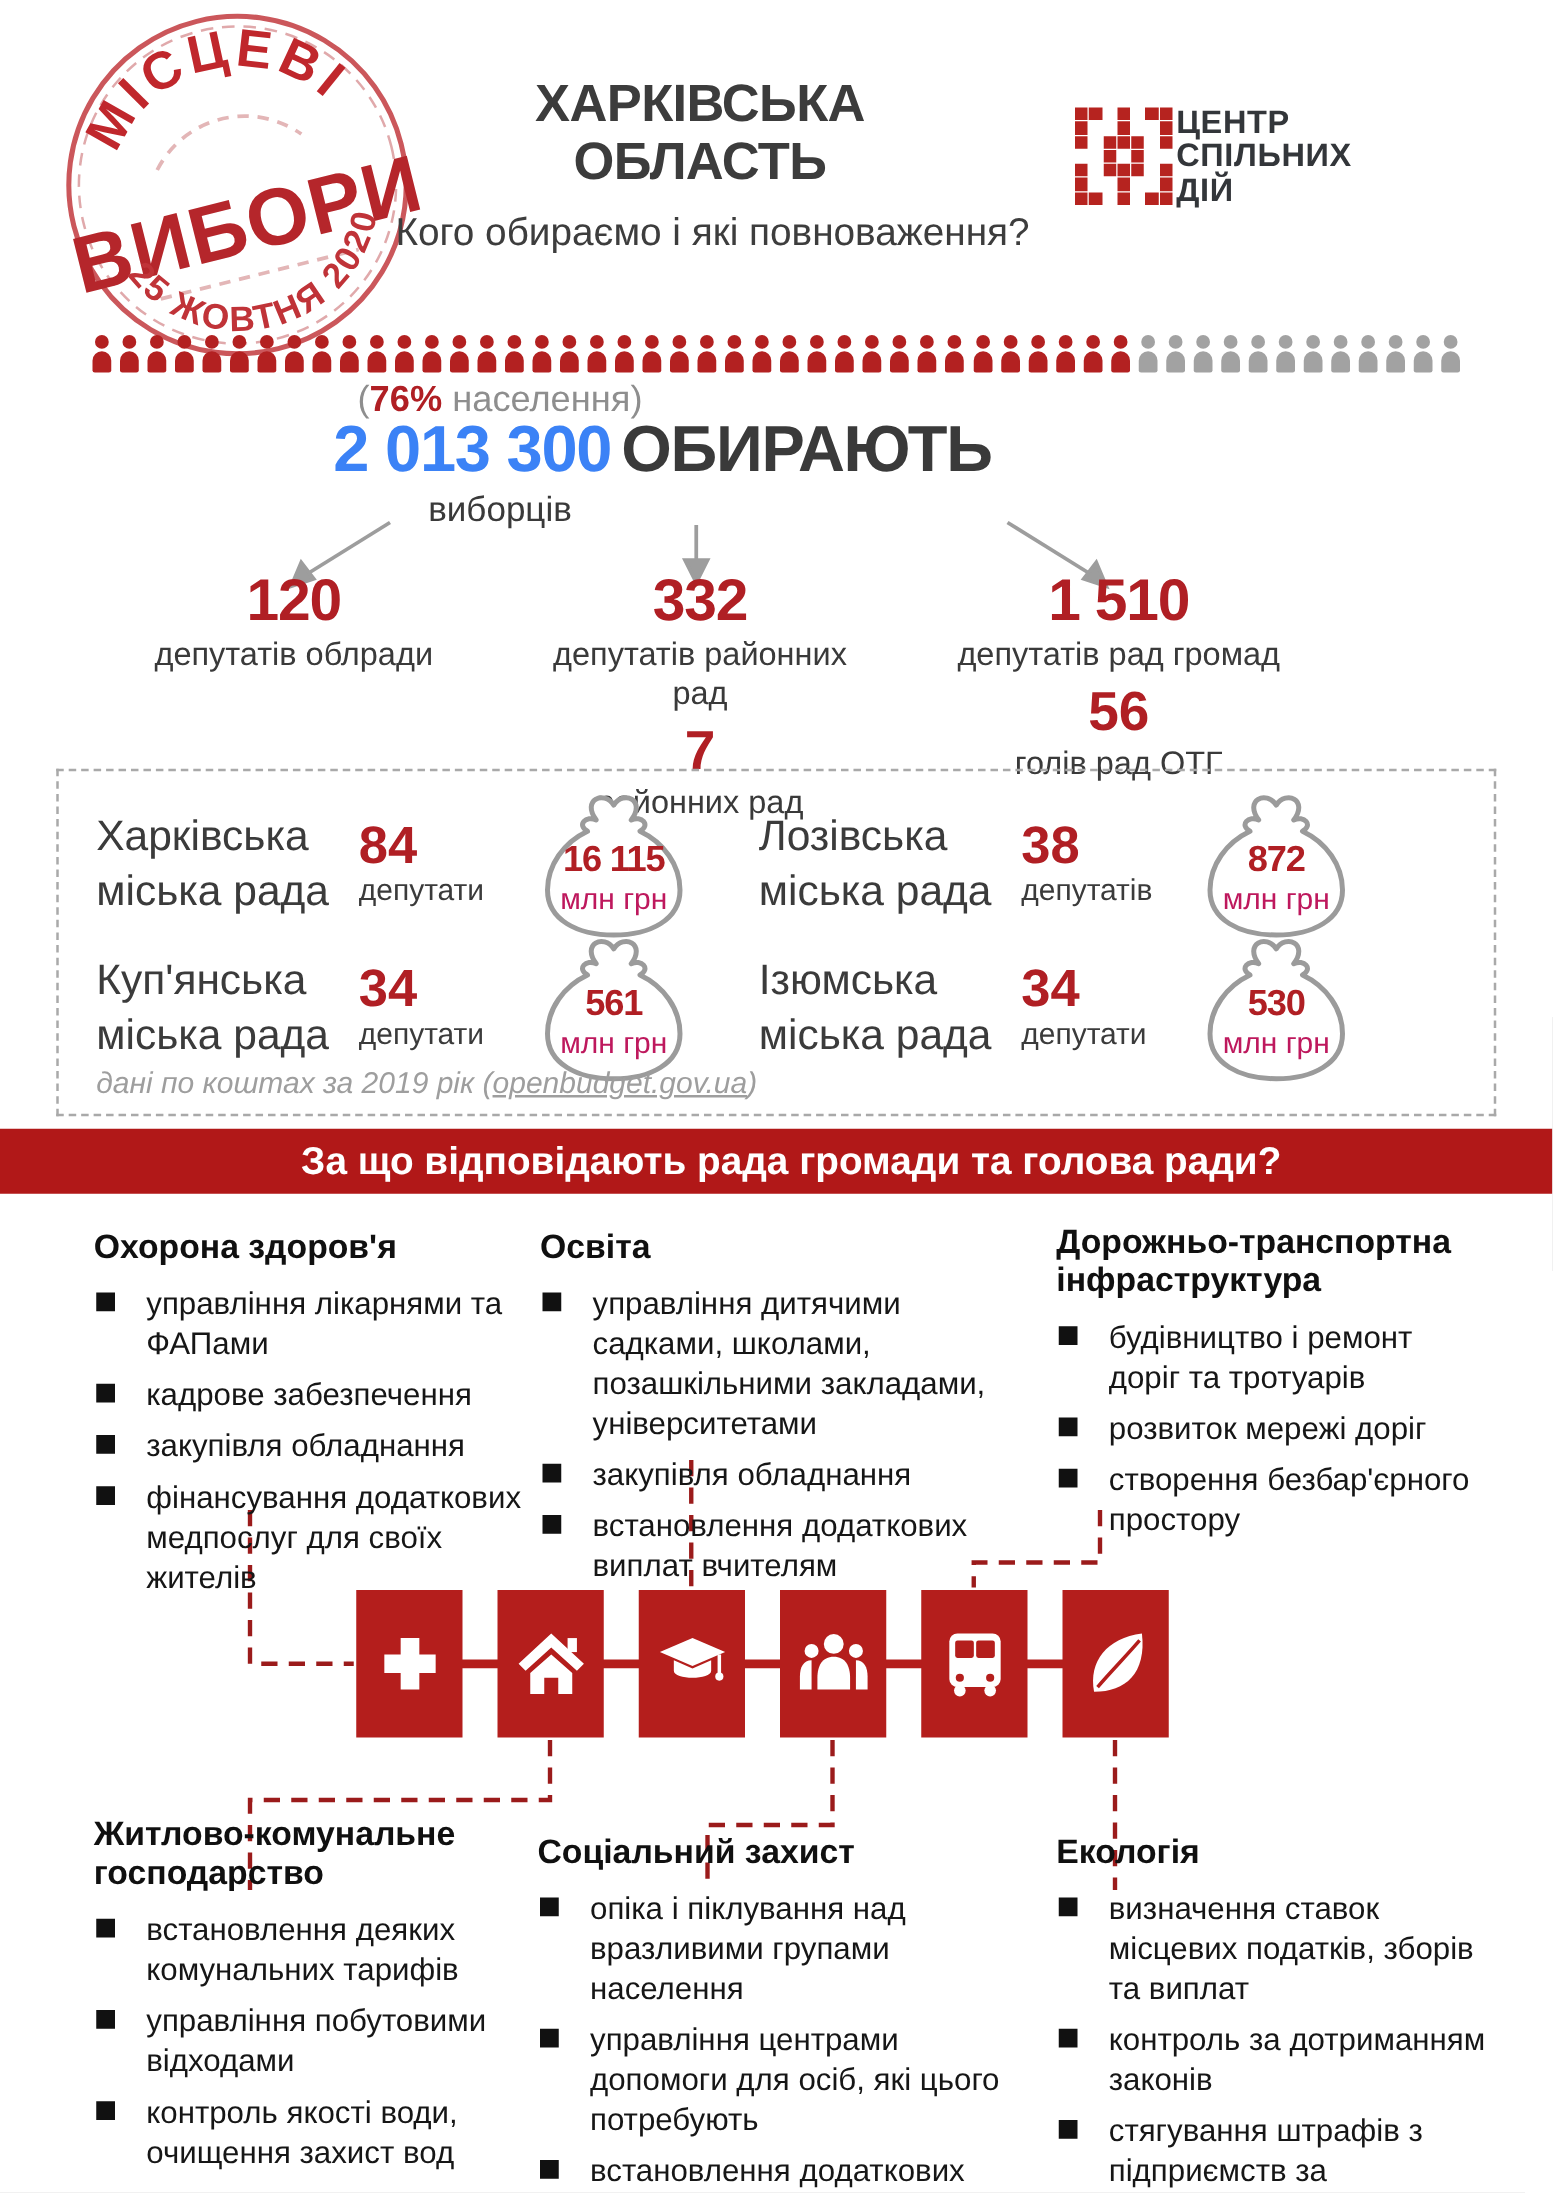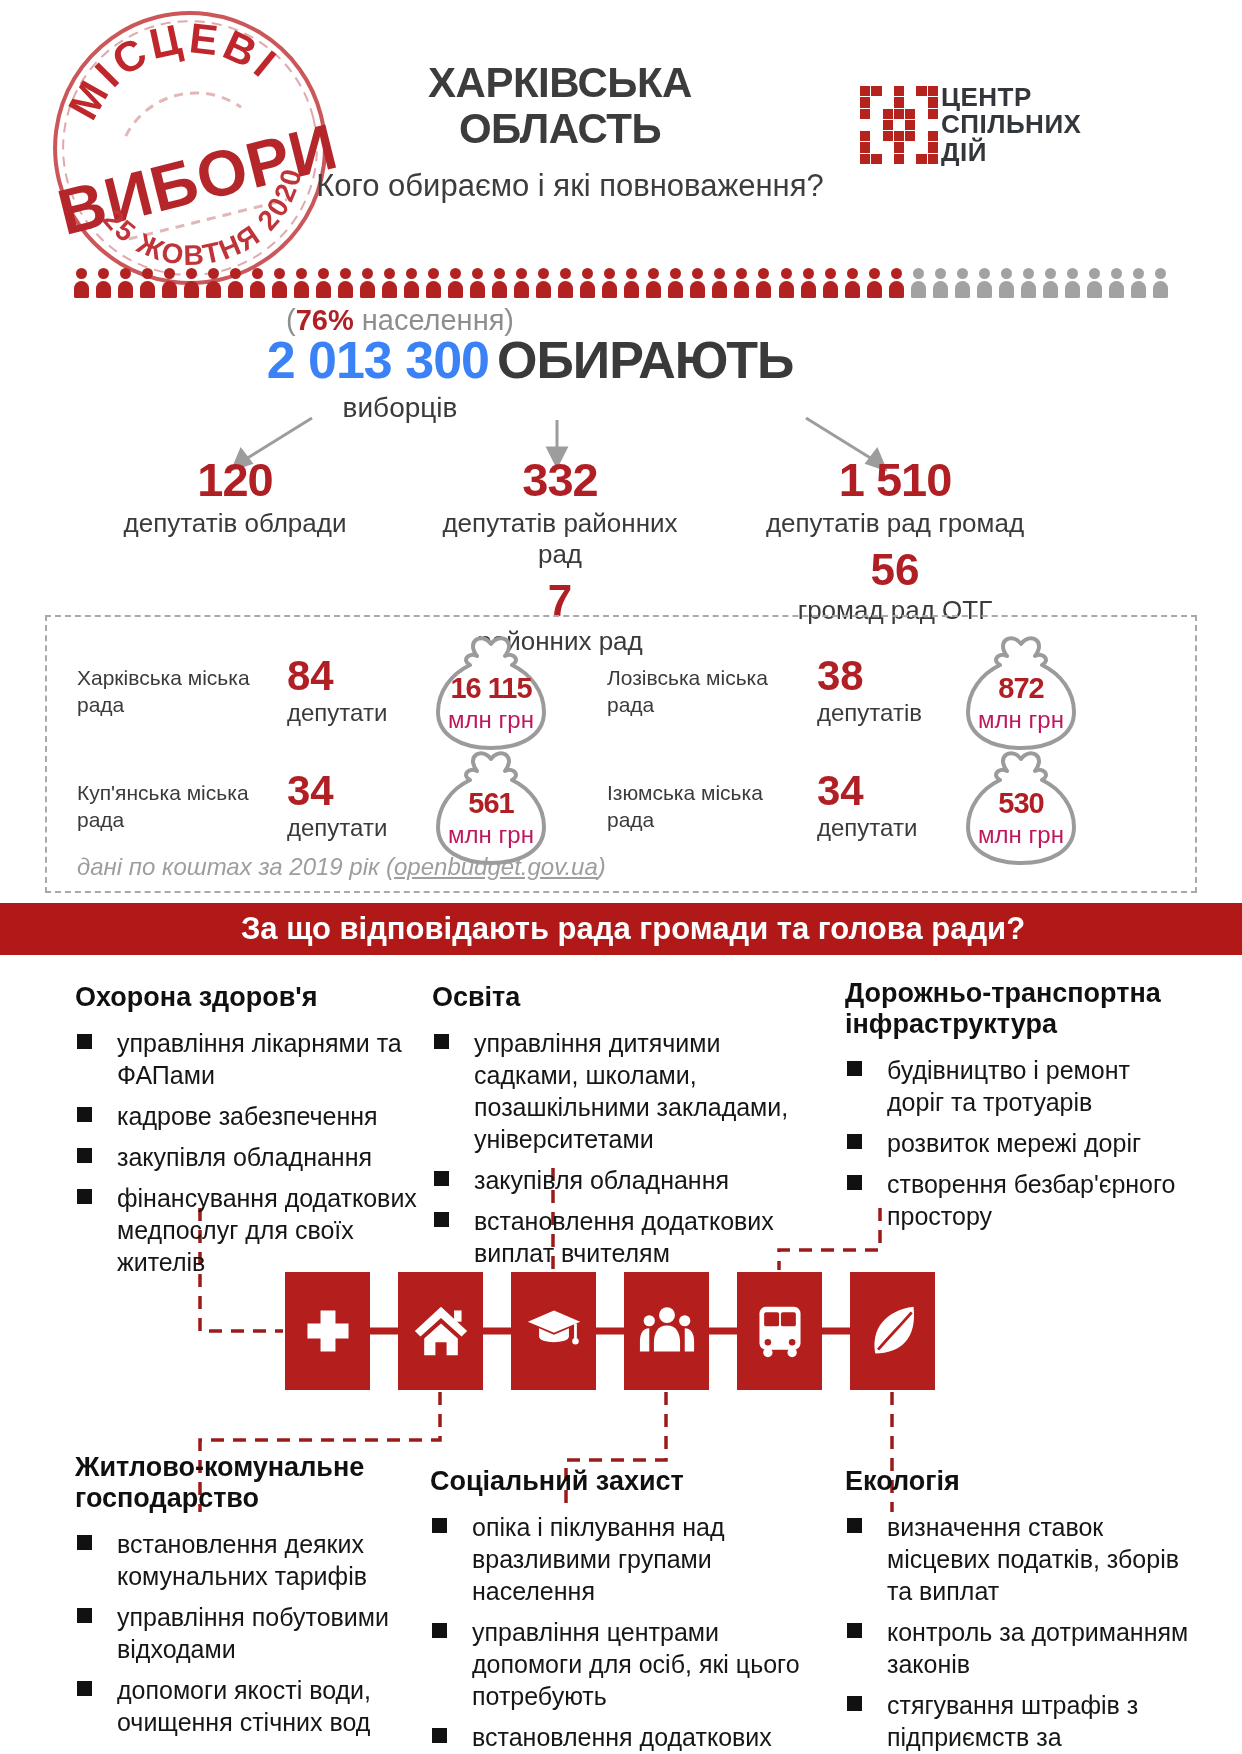--- a/index.html
+++ b/index.html
@@ -53,21 +53,21 @@
   .branch-sub-num { font-size:44px; font-weight:bold; color:#b01f24; margin-top:6px; }
   .branch-sub-label { font-size:26px; color:#3a3a3a; }
   .branch-sub-num:empty, .branch-sub-label:empty { display:none; }
 
   
   .councils { position:absolute; left:45px; top:615px; width:1152px; height:278px;
     border:2px dashed #a9a9a9; }
   .c-row { position:absolute; display:flex; align-items:center; gap:10px; height:122px; }
   .c-row.r1 { top:13px; } .c-row.r2 { top:128px; }
   .c-row.left { left:30px; } .c-row.right { left:560px; }
-  .c-name { width:200px; font-size:21px; color:#3b3b3b; line-height:1.3; }
+  .c-name { width:200px; font-size:34px; color:#3b3b3b; line-height:1.3; }
   .c-dep { width:130px; text-align:left; }
   .c-dep-num { font-size:42px; font-weight:bold; color:#b01f24; line-height:1; }
   .c-dep-label { font-size:24px; color:#3b3b3b; margin-top:2px; }
   .c-bag { position:relative; width:128px; height:122px; }
   .c-bag svg { position:absolute; inset:0; }
   .c-bag-num { position:absolute; top:42px; width:100%; text-align:center;
     font-size:29px; font-weight:bold; color:#b01f24; letter-spacing:-1px; }
   .c-bag-label { position:absolute; top:76px; width:100%; text-align:center;
     font-size:24px; color:#be185d; }
   .footnote { position:absolute; left:30px; top:236px; font-size:24px; font-style:italic; color:#9e9e9e; }
@@ -416,21 +416,21 @@
   <div class="branch b2">
     <div class="branch-num">332</div>
     <div class="branch-label">депутатів районних рад</div>
     <div class="branch-sub-num">7</div>
     <div class="branch-sub-label">районних рад</div>
   </div>
   <div class="branch b3">
     <div class="branch-num">1 510</div>
     <div class="branch-label">депутатів рад громад</div>
     <div class="branch-sub-num">56</div>
-    <div class="branch-sub-label">громад рад ОТГ</div>
+    <div class="branch-sub-label">голів рад ОТГ</div>
   </div>
 
   <div class="councils">
     <div class="c-row r1 left">
       <div class="c-name">Харківська міська рада</div>
       <div class="c-dep">
         <div class="c-dep-num">84</div>
         <div class="c-dep-label">депутати</div>
       </div>
       <div class="c-bag">
@@ -566,21 +566,21 @@
         <path d="M14 50 C26 36 38 24 50 10" stroke="#b41e1c" stroke-width="3" fill="none"></path>
       </svg>
     </div>
   </div>
 
   <div class="sec b1">
     <div class="sec-title">Житлово-комунальне господарство</div>
     <ul>
         <li><span class="li-text">встановлення деяких комунальних тарифів</span></li>
         <li><span class="li-text">управління побутовими відходами</span></li>
-        <li><span class="li-text">допомоги якості води, очищення стічних вод</span></li>
+        <li><span class="li-text">контроль якості води, очищення захист вод</span></li>
       </ul>
   </div>
   <div class="sec b2">
     <div class="sec-title">Соціальний захист</div>
     <ul>
         <li><span class="li-text">опіка і піклування над вразливими групами населення</span></li>
         <li><span class="li-text">управління центрами допомоги для осіб, які цього потребують</span></li>
         <li><span class="li-text">встановлення додаткових соціальних виплат</span></li>
       </ul>
   </div>

